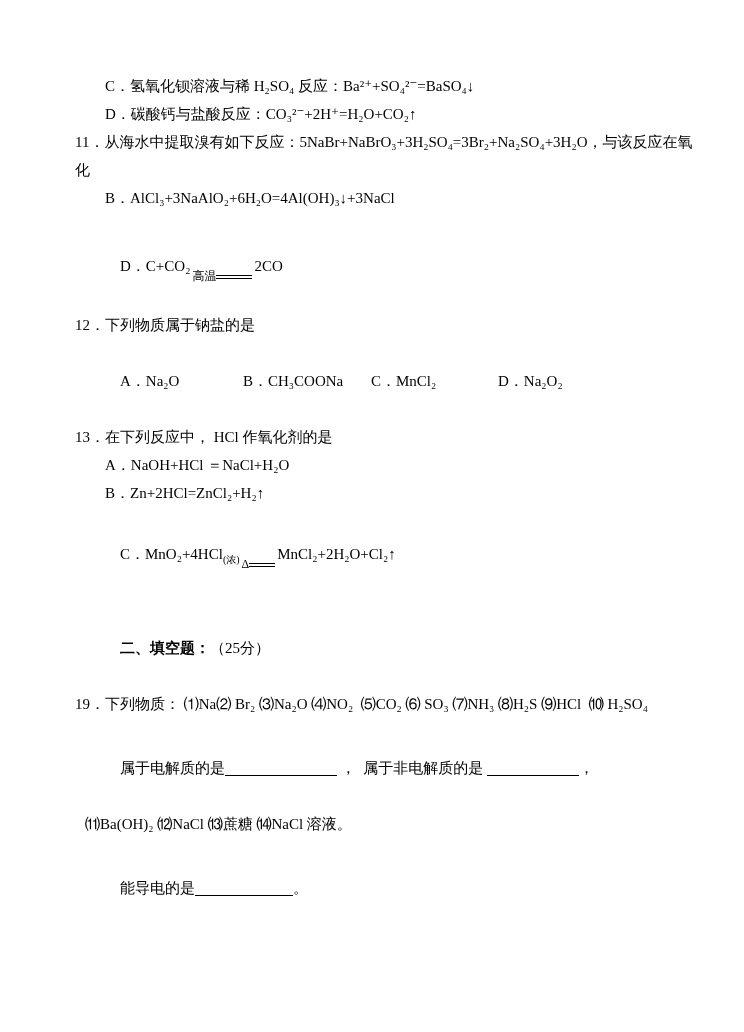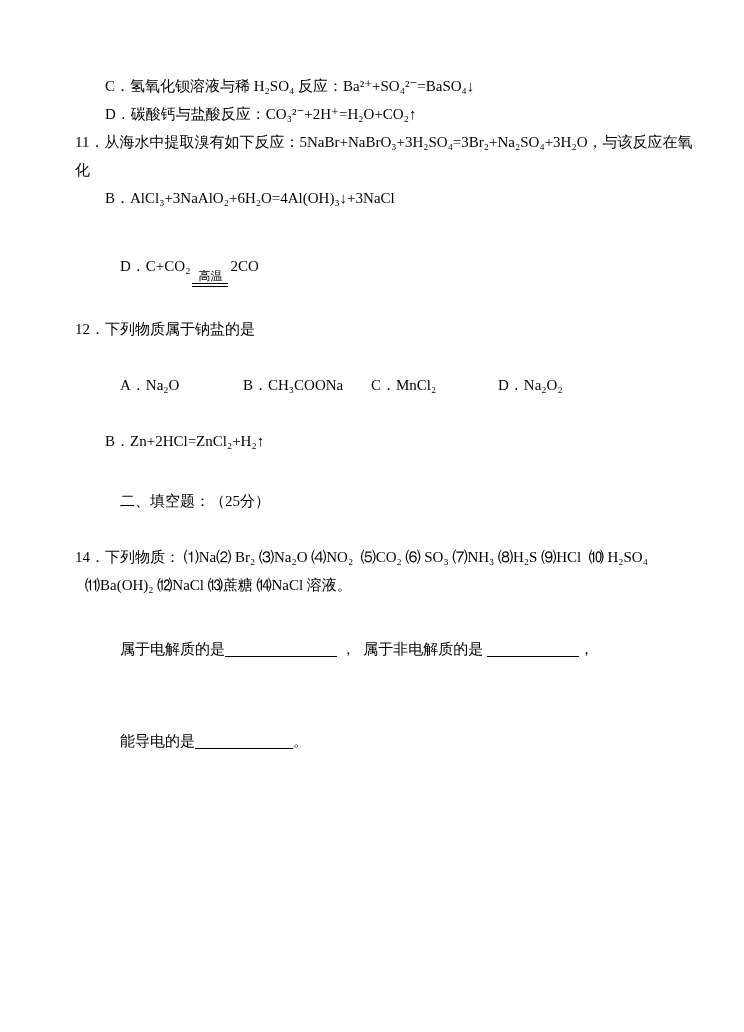--- a/index.html
+++ b/index.html
@@ -6,25 +6,25 @@
   body {
     width:744px; height:1032px; overflow:hidden;
     color:#000;
     font-family:"Liberation Serif","DejaVu Serif",serif;
     font-size:15px;
   }
   .doc { padding:72px 48px 0 75px; }
   .ln { line-height:28px; white-space:pre-wrap; }
   .opt { padding-left:30px; }        
   .w1  { padding-left:10px; }        
-  .bold { font-weight:normal;text-align:right; }
+  .bold { font-weight:bold;text-align:right; }
   .mt4{margin-top:4px}.mt8{margin-top:8px}
 
   
-  .cond { display:inline-flex; flex-direction:column; align-items:center; vertical-align:-9px; margin:0 2px; }
+  .cond { display:inline-flex; flex-direction:row; align-items:center; vertical-align:-9px; margin:0 2px; }
   .cond-text { font-size:12px; line-height:13px; white-space:nowrap; }
   .cond-line { width:100%; min-width:36px; height:4px; box-sizing:border-box;
                border-top:1px solid #000; border-bottom:1px solid #000; }
   .cond-sm .cond-line { min-width:26px; }
   .condline { padding-top:12px;font-family:Liberation Serif, serif; }
   .condline-sm { padding-top:5px; }
 
   
   .blank { display:inline-block; border-bottom:1px solid #000; height:16px; vertical-align:-3px; }
 
@@ -46,28 +46,33 @@
   <div class="ln opt">B．AlCl₃+3NaAlO₂+6H₂O=4Al(OH)₃↓+3NaCl</div>
   <div class="ln opt condline">
     <span>D．C+CO₂</span><span class="cond"><span class="cond-text">高温</span><span class="cond-line"></span></span><span>2CO</span>
   </div>
 
   <div class="ln">12．下列物质属于钠盐的是</div>
   <div class="ln opt">
     <span class="optcell" style="width:123px">A．Na₂O</span><span class="optcell" style="width:128px">B．CH₃COONa</span><span class="optcell" style="width:127px">C．MnCl₂</span><span class="optcell">D．Na₂O₂</span>
   </div>
 
+  <div class="ln">13．在下列反应中， HCl 作氧化剂的是</div>
+  <div class="ln opt">A．NaOH+HCl ＝NaCl+H₂O</div>
   <div class="ln opt">B．Zn+2HCl=ZnCl₂+H₂↑</div>
+  <div class="ln opt condline-sm">
+    <span>C．MnO₂+4HCl</span><span class="subsm">(浓)</span><span class="cond cond-sm"><span class="cond-text">Δ</span><span class="cond-line"></span></span><span>MnCl₂+2H₂O+Cl₂↑</span>
+  </div>
 
   <div class="ln opt mt4">
     <span class="bold">二、填空题：</span><span>（25分）</span>
   </div>
 
-  <div class="ln">14．下列物质： ⑴Na⑵ Br₂ ⑶Na₂O ⑷NO₂  ⑸CO₂ ⑹ SO₃ ⑺NH₃ ⑻H₂S ⑼HCl  ⑽ H₂SO₄</div>
-  <div class="ln w1">⑾Ba(OH)₂ ⑿NaCl ⒀蔗糖 ⒁NaCl 溶液。</div>
+  <div class="ln">19．下列物质： ⑴Na⑵ Br₂ ⑶Na₂O ⑷NO₂  ⑸CO₂ ⑹ SO₃ ⑺NH₃ ⑻H₂S ⑼HCl  ⑽ H₂SO₄</div>
   <div class="ln opt mt8">
     <span>属于电解质的是</span><span class="blank" style="width:112px"></span><span> ，  属于非电解质的是 </span><span class="blank" style="width:92px"></span><span>，</span>
   </div>
+  <div class="ln w1">⑾Ba(OH)₂ ⑿NaCl ⒀蔗糖 ⒁NaCl 溶液。</div>
   <div class="ln opt mt8">
     <span>能导电的是</span><span class="blank" style="width:98px"></span><span>。</span>
   </div>
 
 </div>
 
 </body></html>

